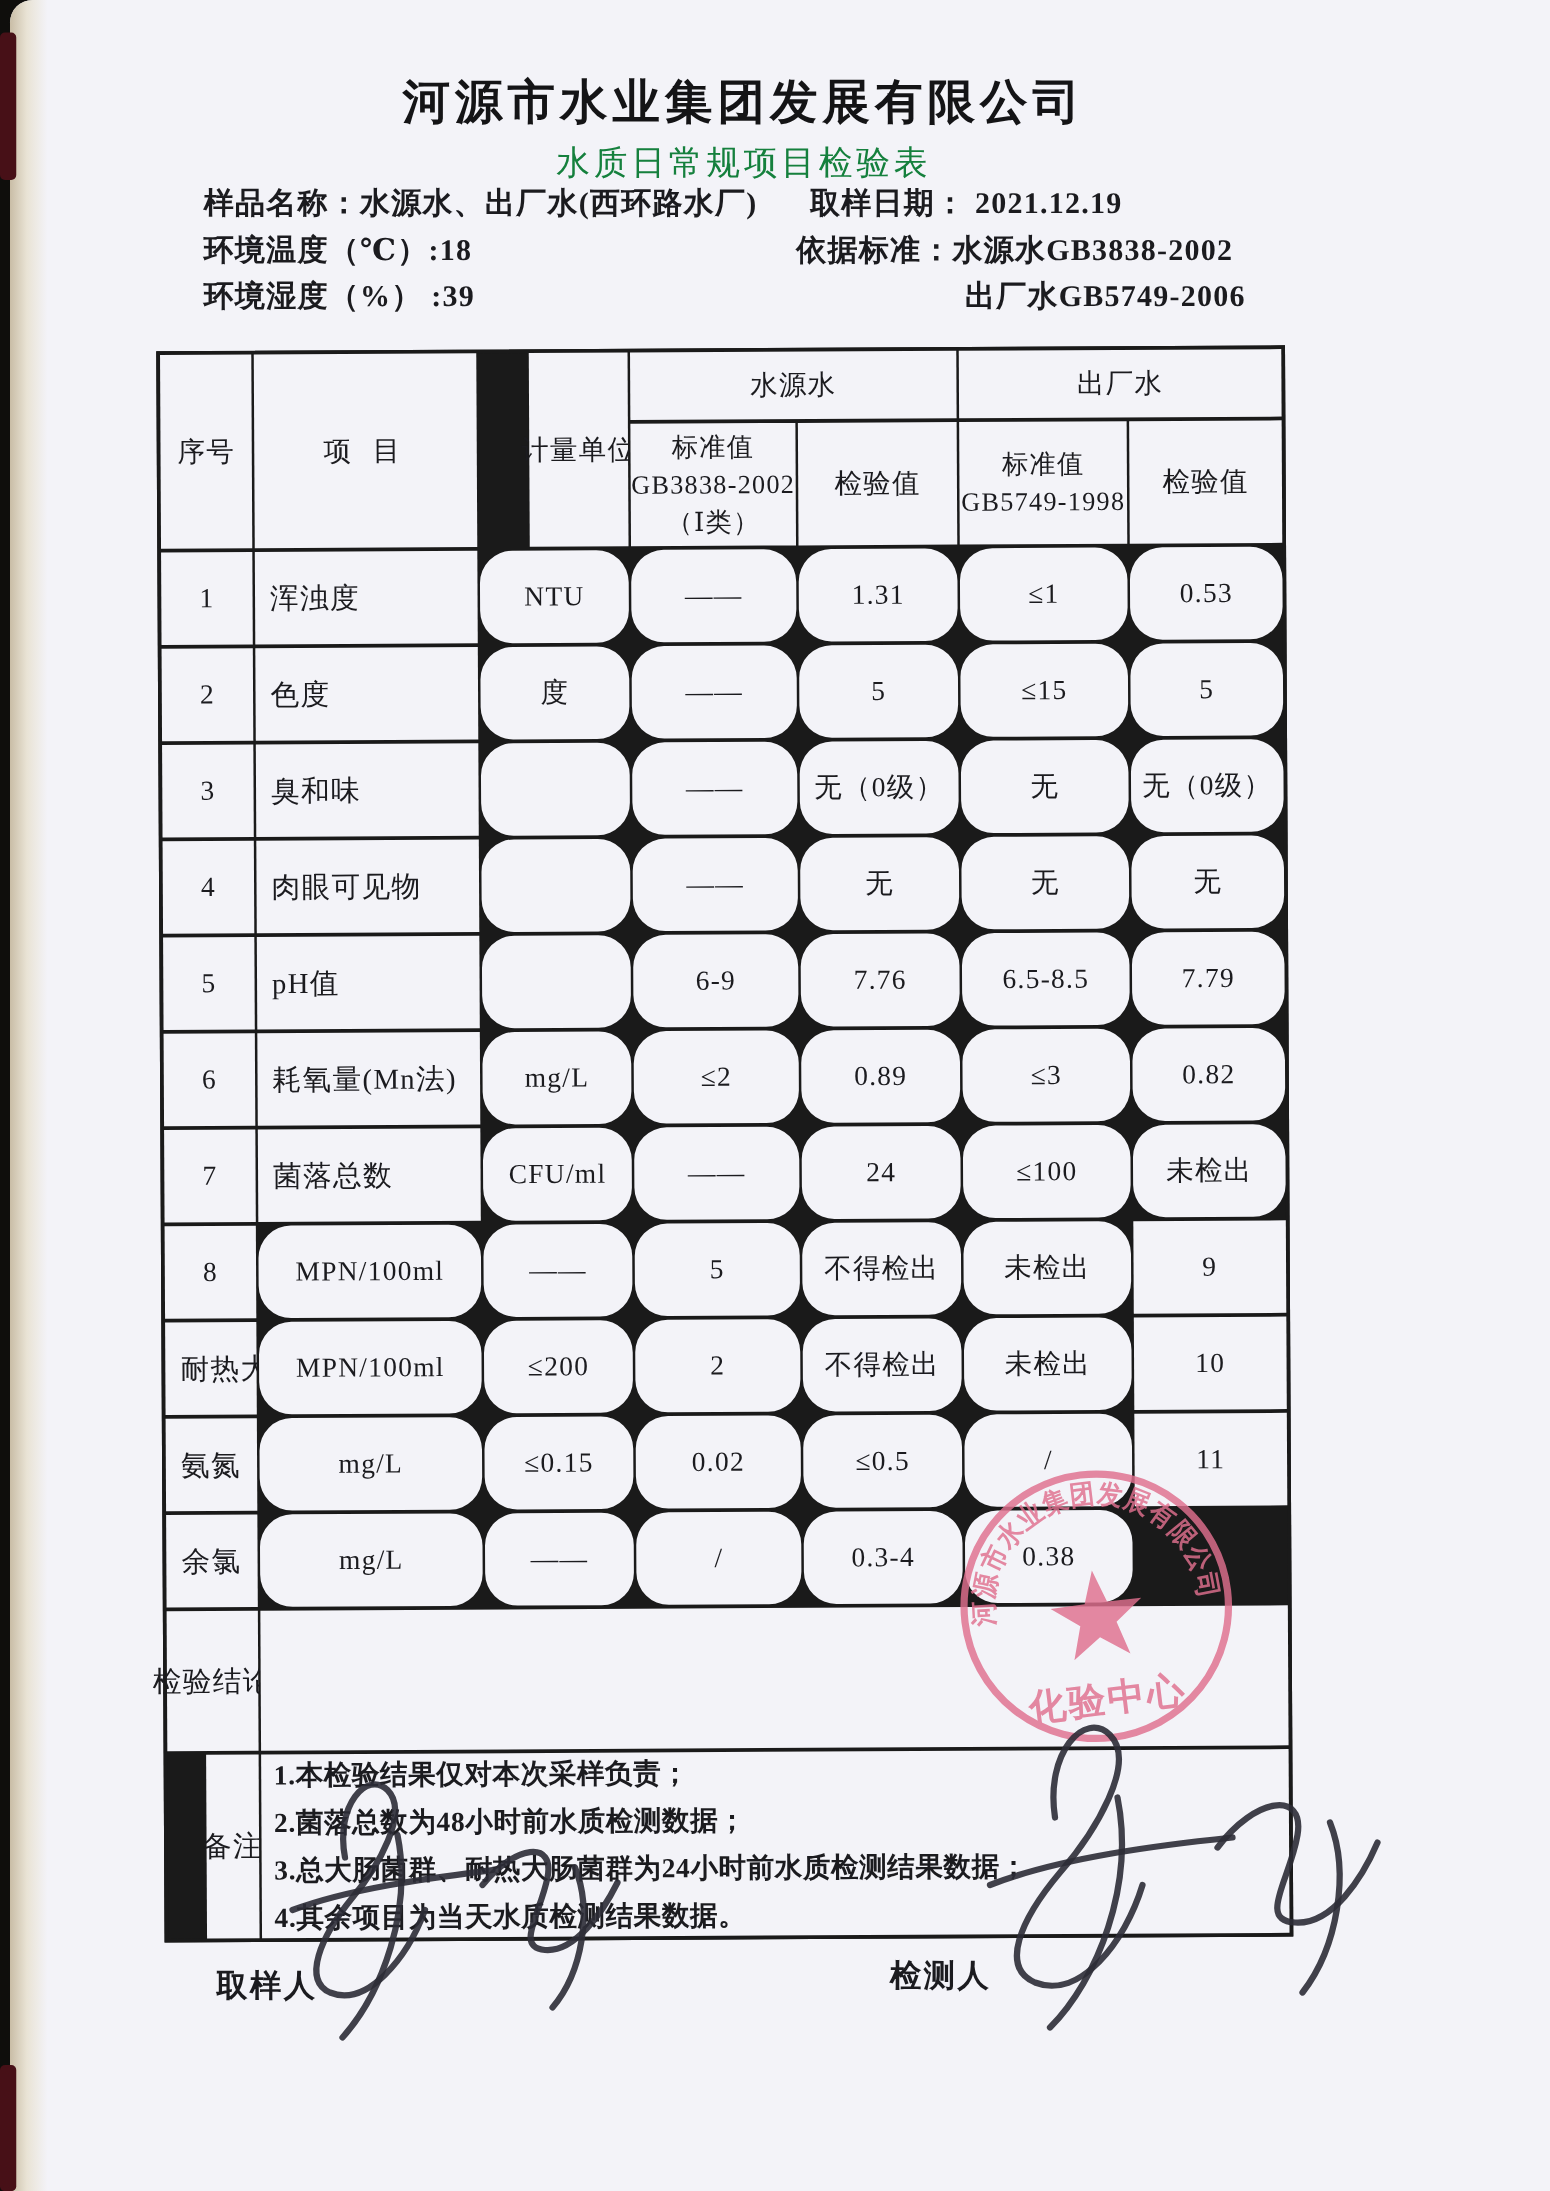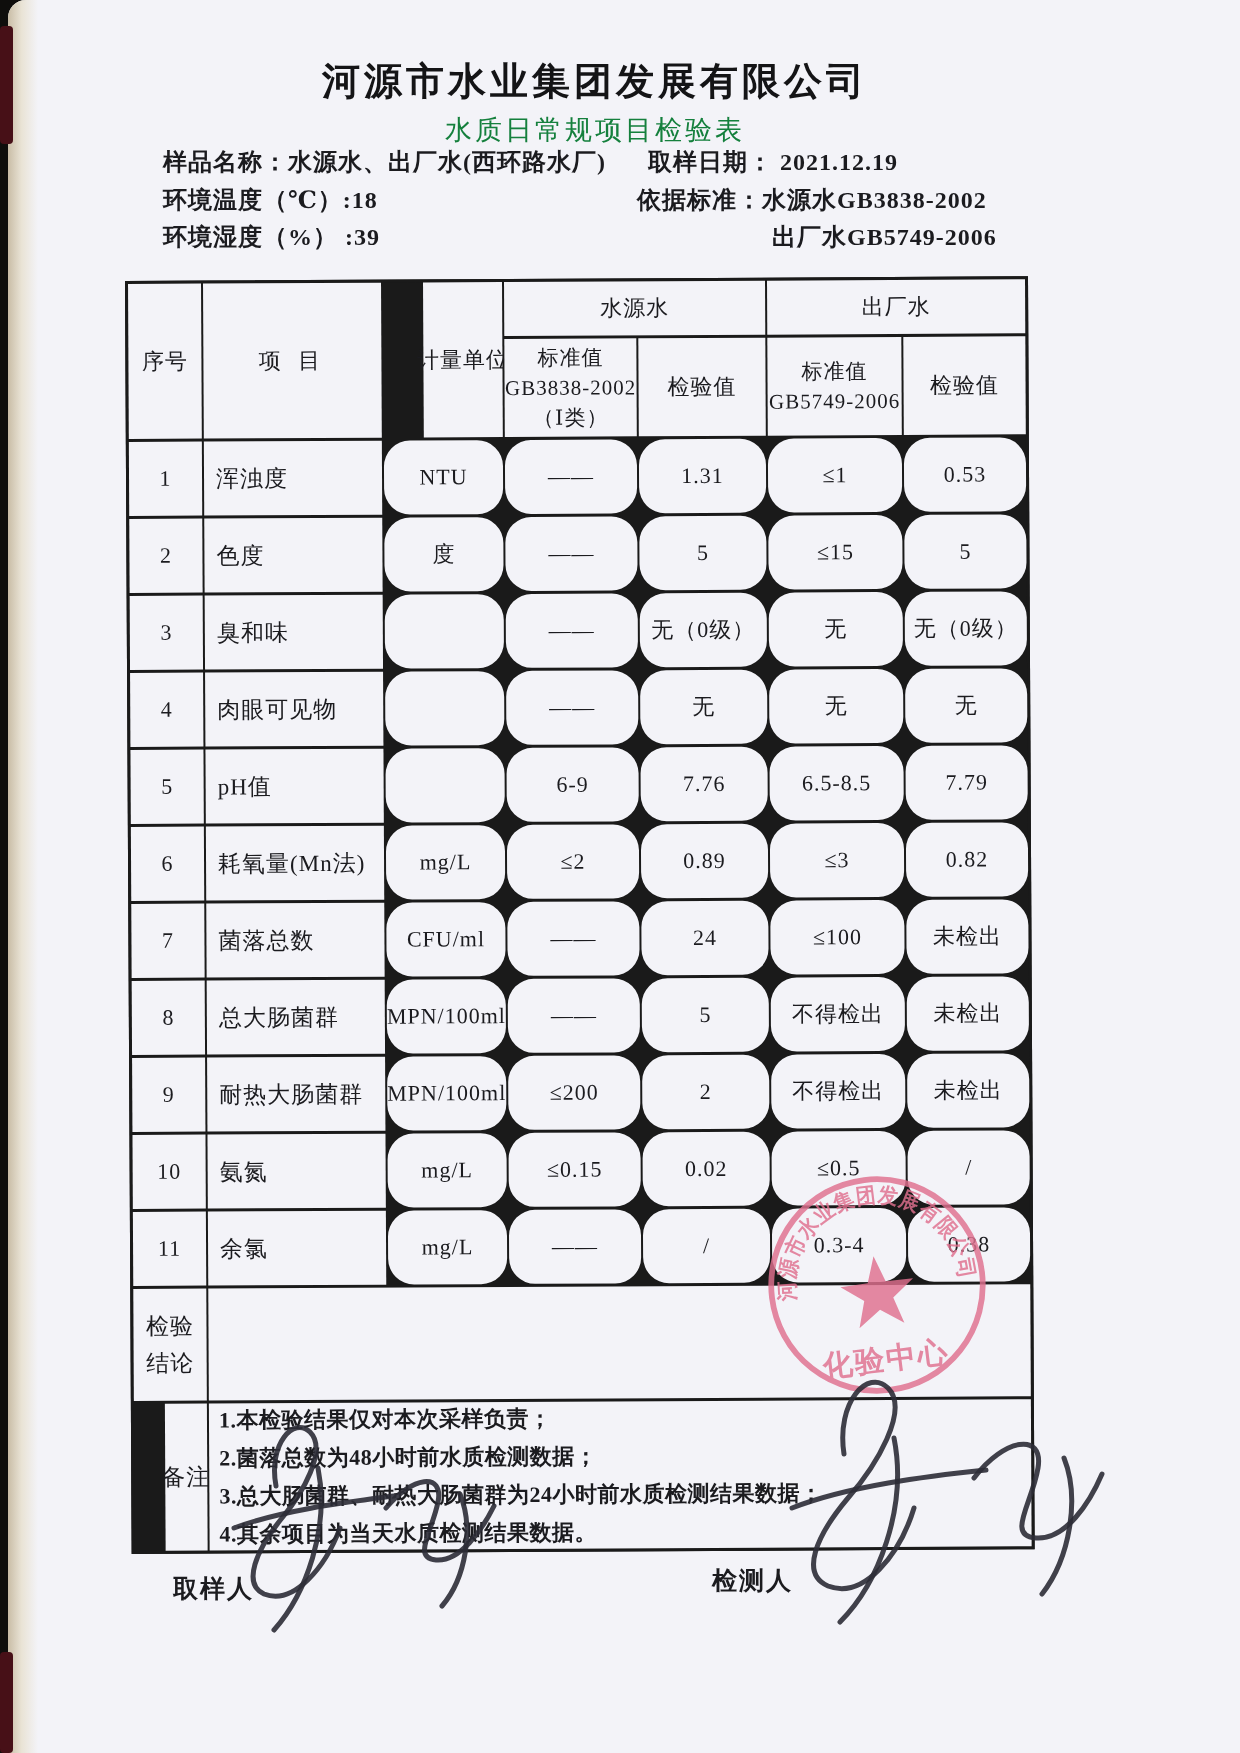--- a/index.html
+++ b/index.html
@@ -58,21 +58,21 @@
   .h-unit{grid-column:3;grid-row:1/3;margin-left:40px;}
   .h-src{grid-column:4/6;grid-row:1;}
   .h-fac{grid-column:6/8;grid-row:1;}
   .h-std{flex-direction:column;line-height:30px;font-size:21px;}
   .h-src-std{grid-column:4;grid-row:2;}
   .h-src-val{grid-column:5;grid-row:2;}
   .h-fac-std{grid-column:6;grid-row:2;}
   .h-fac-val{grid-column:7;grid-row:2;}
   .c-item{justify-content:flex-start;padding-left:12px;font-size:23px;}
   .c-unit,.c-val{font-size:22px;border-radius:26px;}
-  .c-concl-label{grid-column:1;grid-row:14;flex-direction:column;line-height:37px;font-size:23px;}
+  .c-concl-label{grid-column:1;grid-row:14;flex-direction:row;line-height:37px;font-size:23px;}
   .c-concl-body{grid-column:2/8;grid-row:14;}
   .c-remarks-label{grid-column:1;grid-row:15;font-size:23px;margin-left:31px;}
   .c-remarks-body{
     grid-column:2/8;grid-row:15;flex-direction:column;
     align-items:flex-start;justify-content:center;padding-left:10px;
     font-size:22px;font-weight:600;line-height:38px;letter-spacing:0.5px;
   }
   .sig-label{position:absolute;font-size:25px;font-weight:600;letter-spacing:2px;z-index:5;}
   .sig-label.sampler{left:173px;top:1572px;}
   .sig-label.tester{left:712px;top:1564px;}
@@ -111,21 +111,21 @@
   <div class="cell h-src">水源水</div>
   <div class="cell h-fac">出厂水</div>
   <div class="cell h-std h-src-std">
     <span>标准值</span>
     <span>GB3838-2002</span>
     <span>（Ⅰ类）</span>
   </div>
   <div class="cell h-src-val">检验值</div>
   <div class="cell h-std h-fac-std">
     <span>标准值</span>
-    <span>GB5749-2006</span>
+    <span>GB5749-1998</span>
   </div>
   <div class="cell h-fac-val">检验值</div>
 
   <div class="cell c-concl-label">
     <span>检验</span>
     <span>结论</span>
   </div>
   <div class="cell c-concl-body"></div>
 
   <div class="cell c-remarks-label">备注</div>
@@ -186,21 +186,20 @@
 
   <div class="cell c-no">7</div>
   <div class="cell c-item">菌落总数</div>
   <div class="cell c-unit">CFU/ml</div>
   <div class="cell c-val">——</div>
   <div class="cell c-val">24</div>
   <div class="cell c-val">≤100</div>
   <div class="cell c-val">未检出</div>
 
   <div class="cell c-no">8</div>
-  <div class="cell c-item">总大肠菌群</div>
   <div class="cell c-unit">MPN/100ml</div>
   <div class="cell c-val">——</div>
   <div class="cell c-val">5</div>
   <div class="cell c-val">不得检出</div>
   <div class="cell c-val">未检出</div>
 
   <div class="cell c-no">9</div>
   <div class="cell c-item">耐热大肠菌群</div>
   <div class="cell c-unit">MPN/100ml</div>
   <div class="cell c-val">≤200</div>

